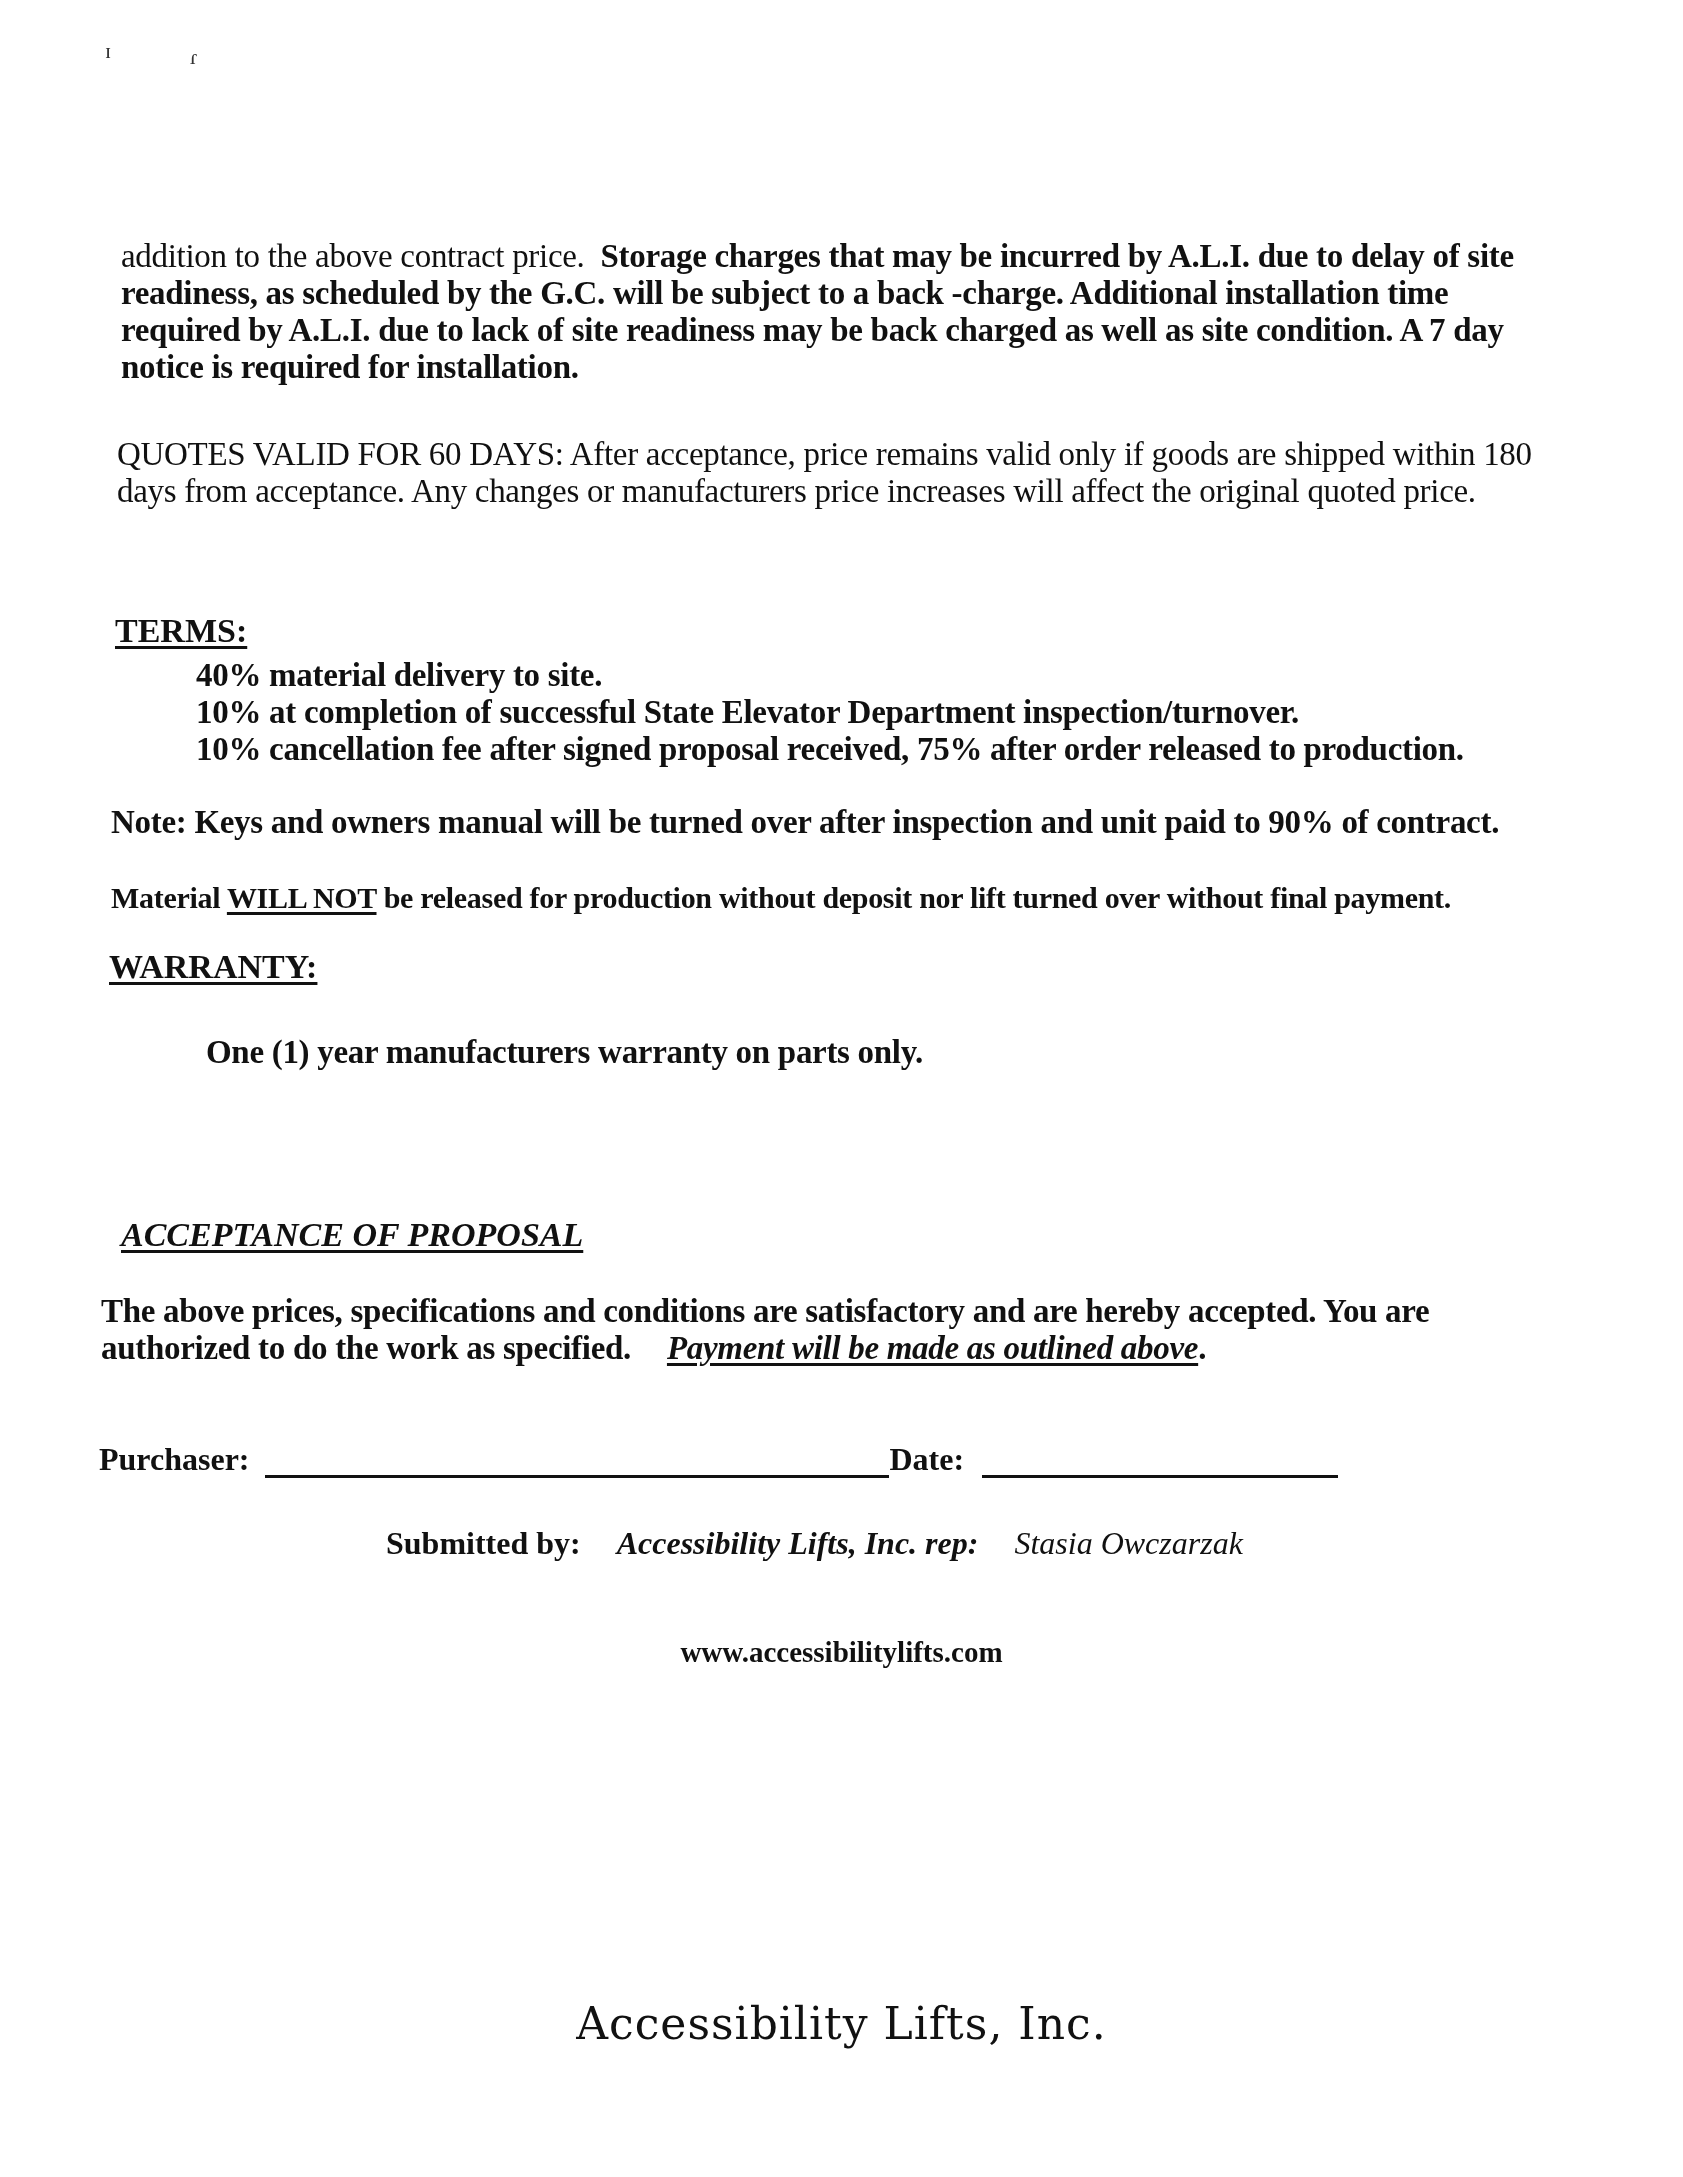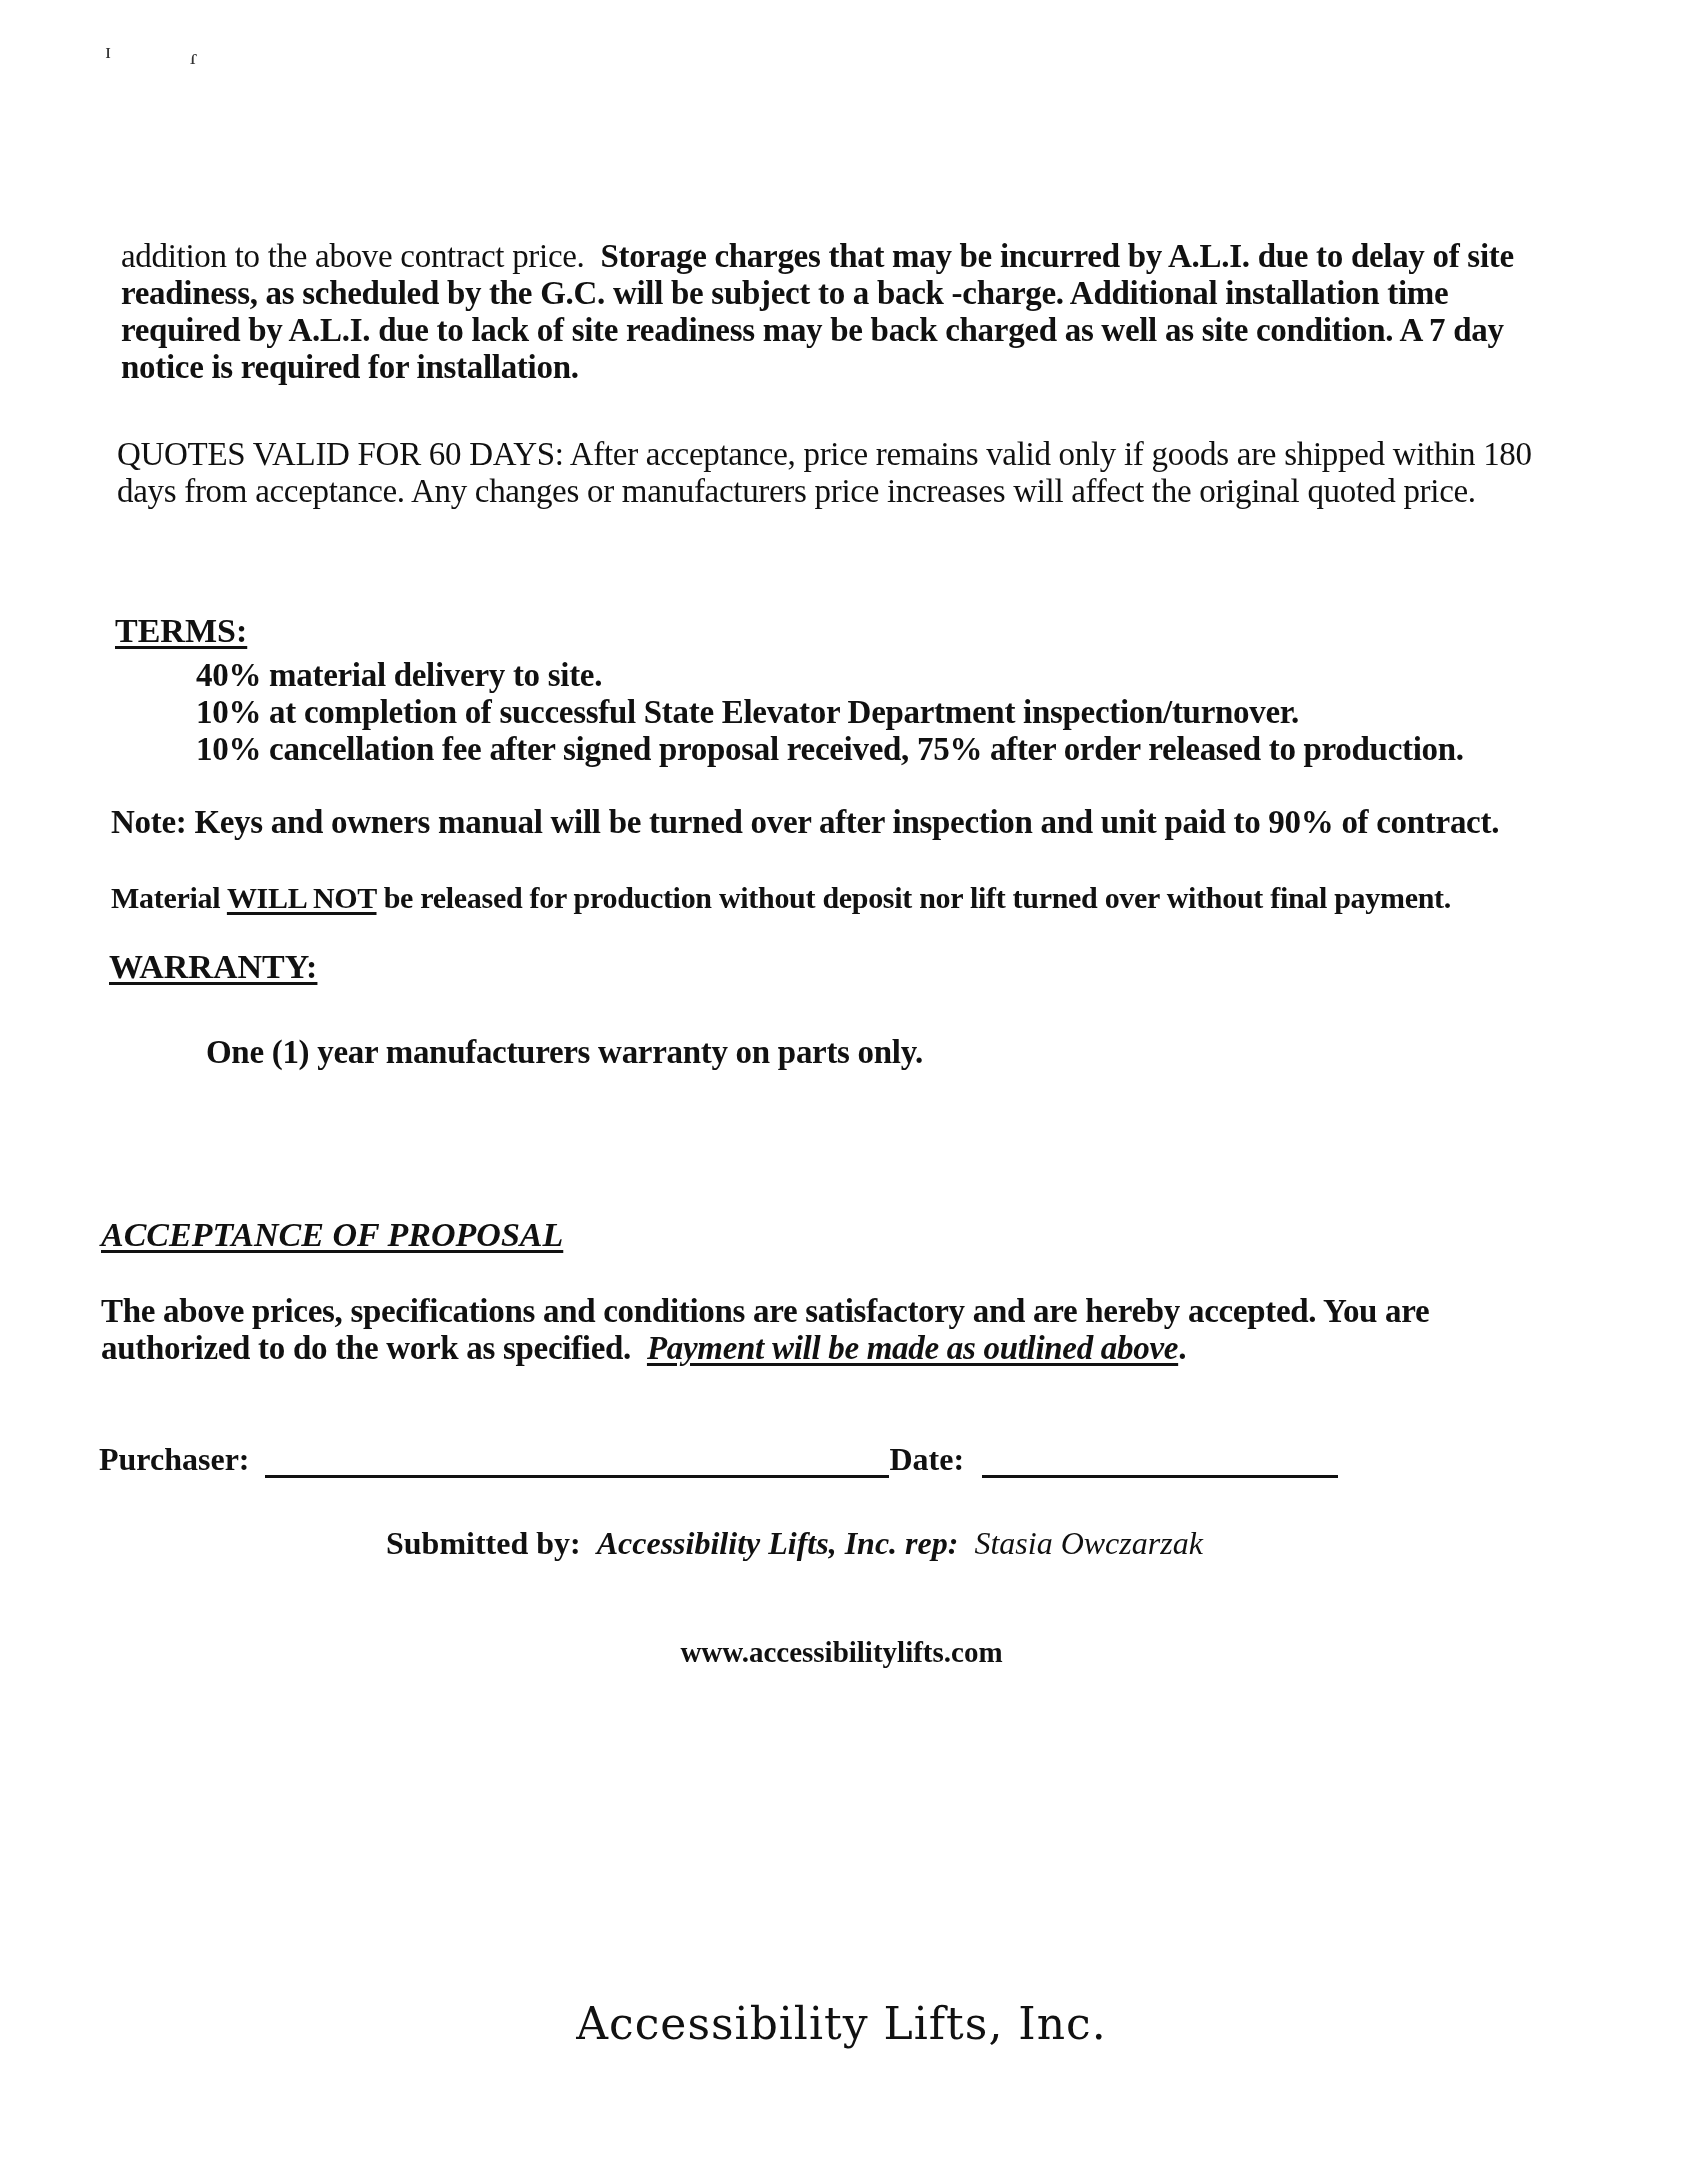--- a/index.html
+++ b/index.html
@@ -1,21 +1,21 @@
 <!DOCTYPE html>
 <html><head>
 <meta charset="utf-8">
 <style>
   html, body { margin: 0; padding: 0; background: #ffffff; }
   body { width: 1683px; height: 2177px; position: relative; overflow: hidden; color: #111; }
   .serif { font-family: "Liberation Serif", "DejaVu Serif", serif; }
   .abs { position: absolute; }
   .para { font-size: 33px; line-height: 37px; letter-spacing: -0.3px; }
   .b { font-weight: bold; }
-  .i { font-style: italic; }
+  .i { font-style: italic; margin-left: 20px; }
   .u { text-decoration: underline; text-decoration-thickness: 3px; text-underline-offset: 4px; }
   .heading { font-size: 34px; font-weight: bold; }
   .scan-marks { font-size: 22px; color: #333; }
   .sigline { display: inline-block; border-bottom: 3px solid #111; height: 34px; vertical-align: bottom; }
   .logo { font-family: "DejaVu Serif", serif; font-size: 44px; letter-spacing: 1px; }
   .center { text-align: center; width: 1683px; left: 0; }
 </style>
 </head>
 <body>
 

